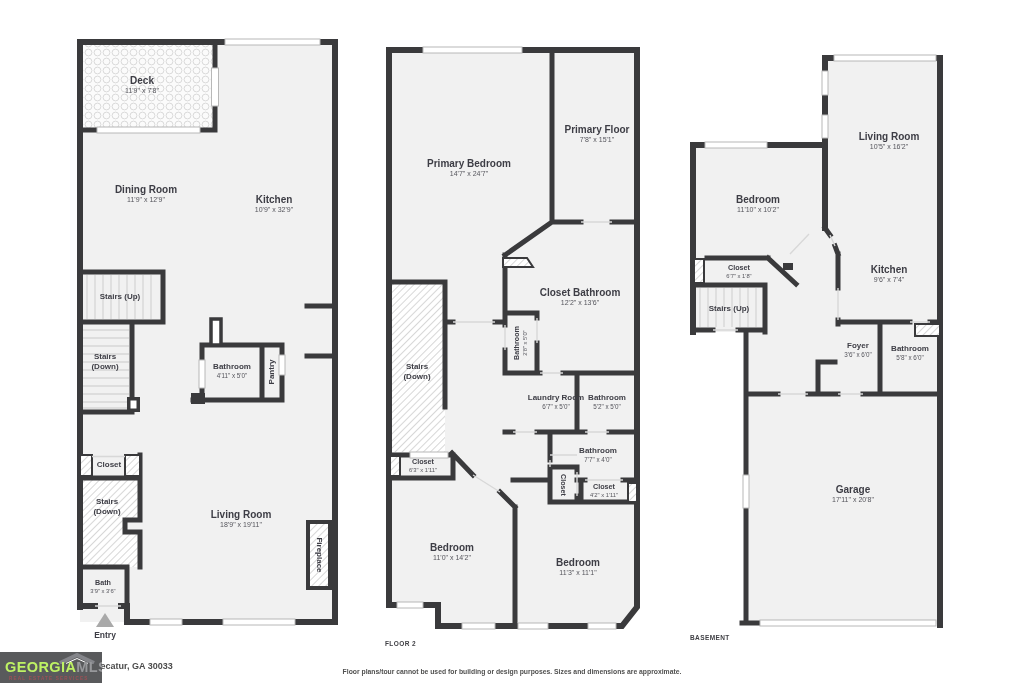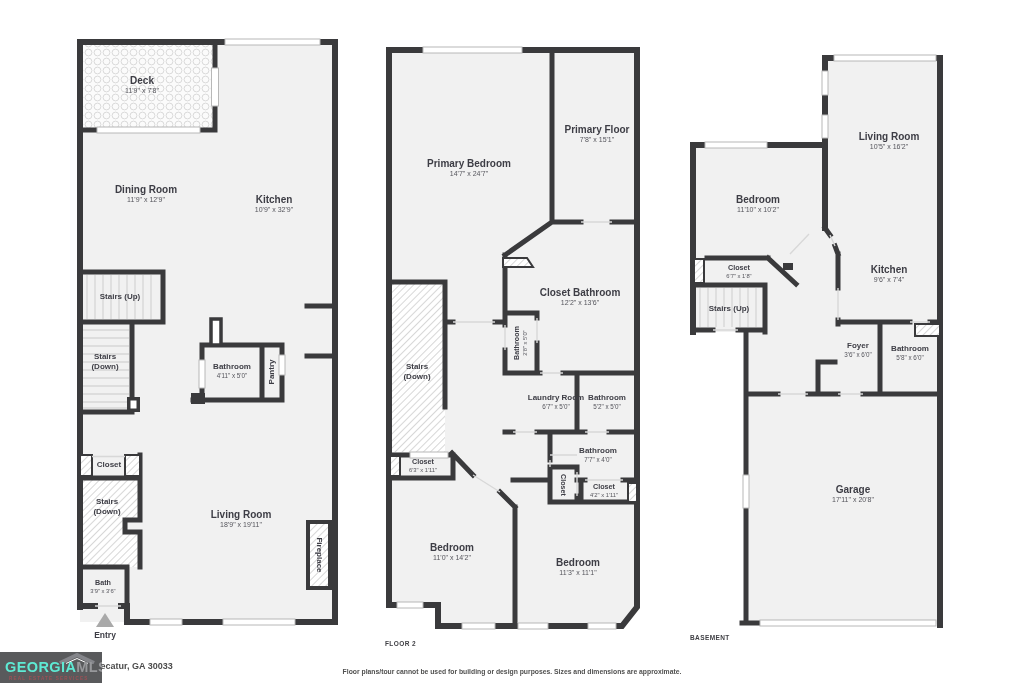--- a/index.html
+++ b/index.html
@@ -17,21 +17,21 @@
   .room.wrap .nm{white-space:normal;width:42px;margin:16px auto;}
   .room.rotm90{transform:translate(-50%,-50%) rotate(-90deg);}
   .room.rot90{transform:translate(-50%,-50%) rotate(90deg);}
   .plan-caption{position:absolute;font-size:6.5px;font-weight:700;letter-spacing:.4px;color:#3f3f44;white-space:nowrap;}
   .entry-label{position:absolute;transform:translate(-50%,0);font-size:8.5px;font-weight:700;color:#3d3d45;}
   .footer-address{position:absolute;left:94px;top:661px;font-size:9px;font-weight:700;color:#4b4b4b;z-index:1;white-space:nowrap;}
   .disclaimer{position:absolute;left:0;top:668px;width:1024px;text-align:center;font-size:6.8px;font-weight:600;color:#50504f;z-index:1;}
   .logo{position:absolute;left:0;top:652px;width:102px;height:31px;background:#595a5c;z-index:2;overflow:hidden;}
   .logo .roof{position:absolute;right:5px;top:1px;}
   .logo .brandline{position:absolute;left:5px;top:7px;font-size:14.5px;font-weight:700;letter-spacing:.4px;white-space:nowrap;}
-  .logo .g1{color:#5eead4;}
+  .logo .g1{color:#bef264;}
   .logo .g2{color:#97989b;}
   .logo .tag{position:absolute;left:9px;top:24px;font-size:4.6px;font-weight:700;letter-spacing:1.2px;color:#9c5056;white-space:nowrap;}
 </style>
 </head>
 <body>
 
 <div class="canvas">
 
   <div class="plan" style="left:75px;top:30px;width:270px;height:620px;">
     <svg width="270" height="620" viewBox="0 0 270 620">

